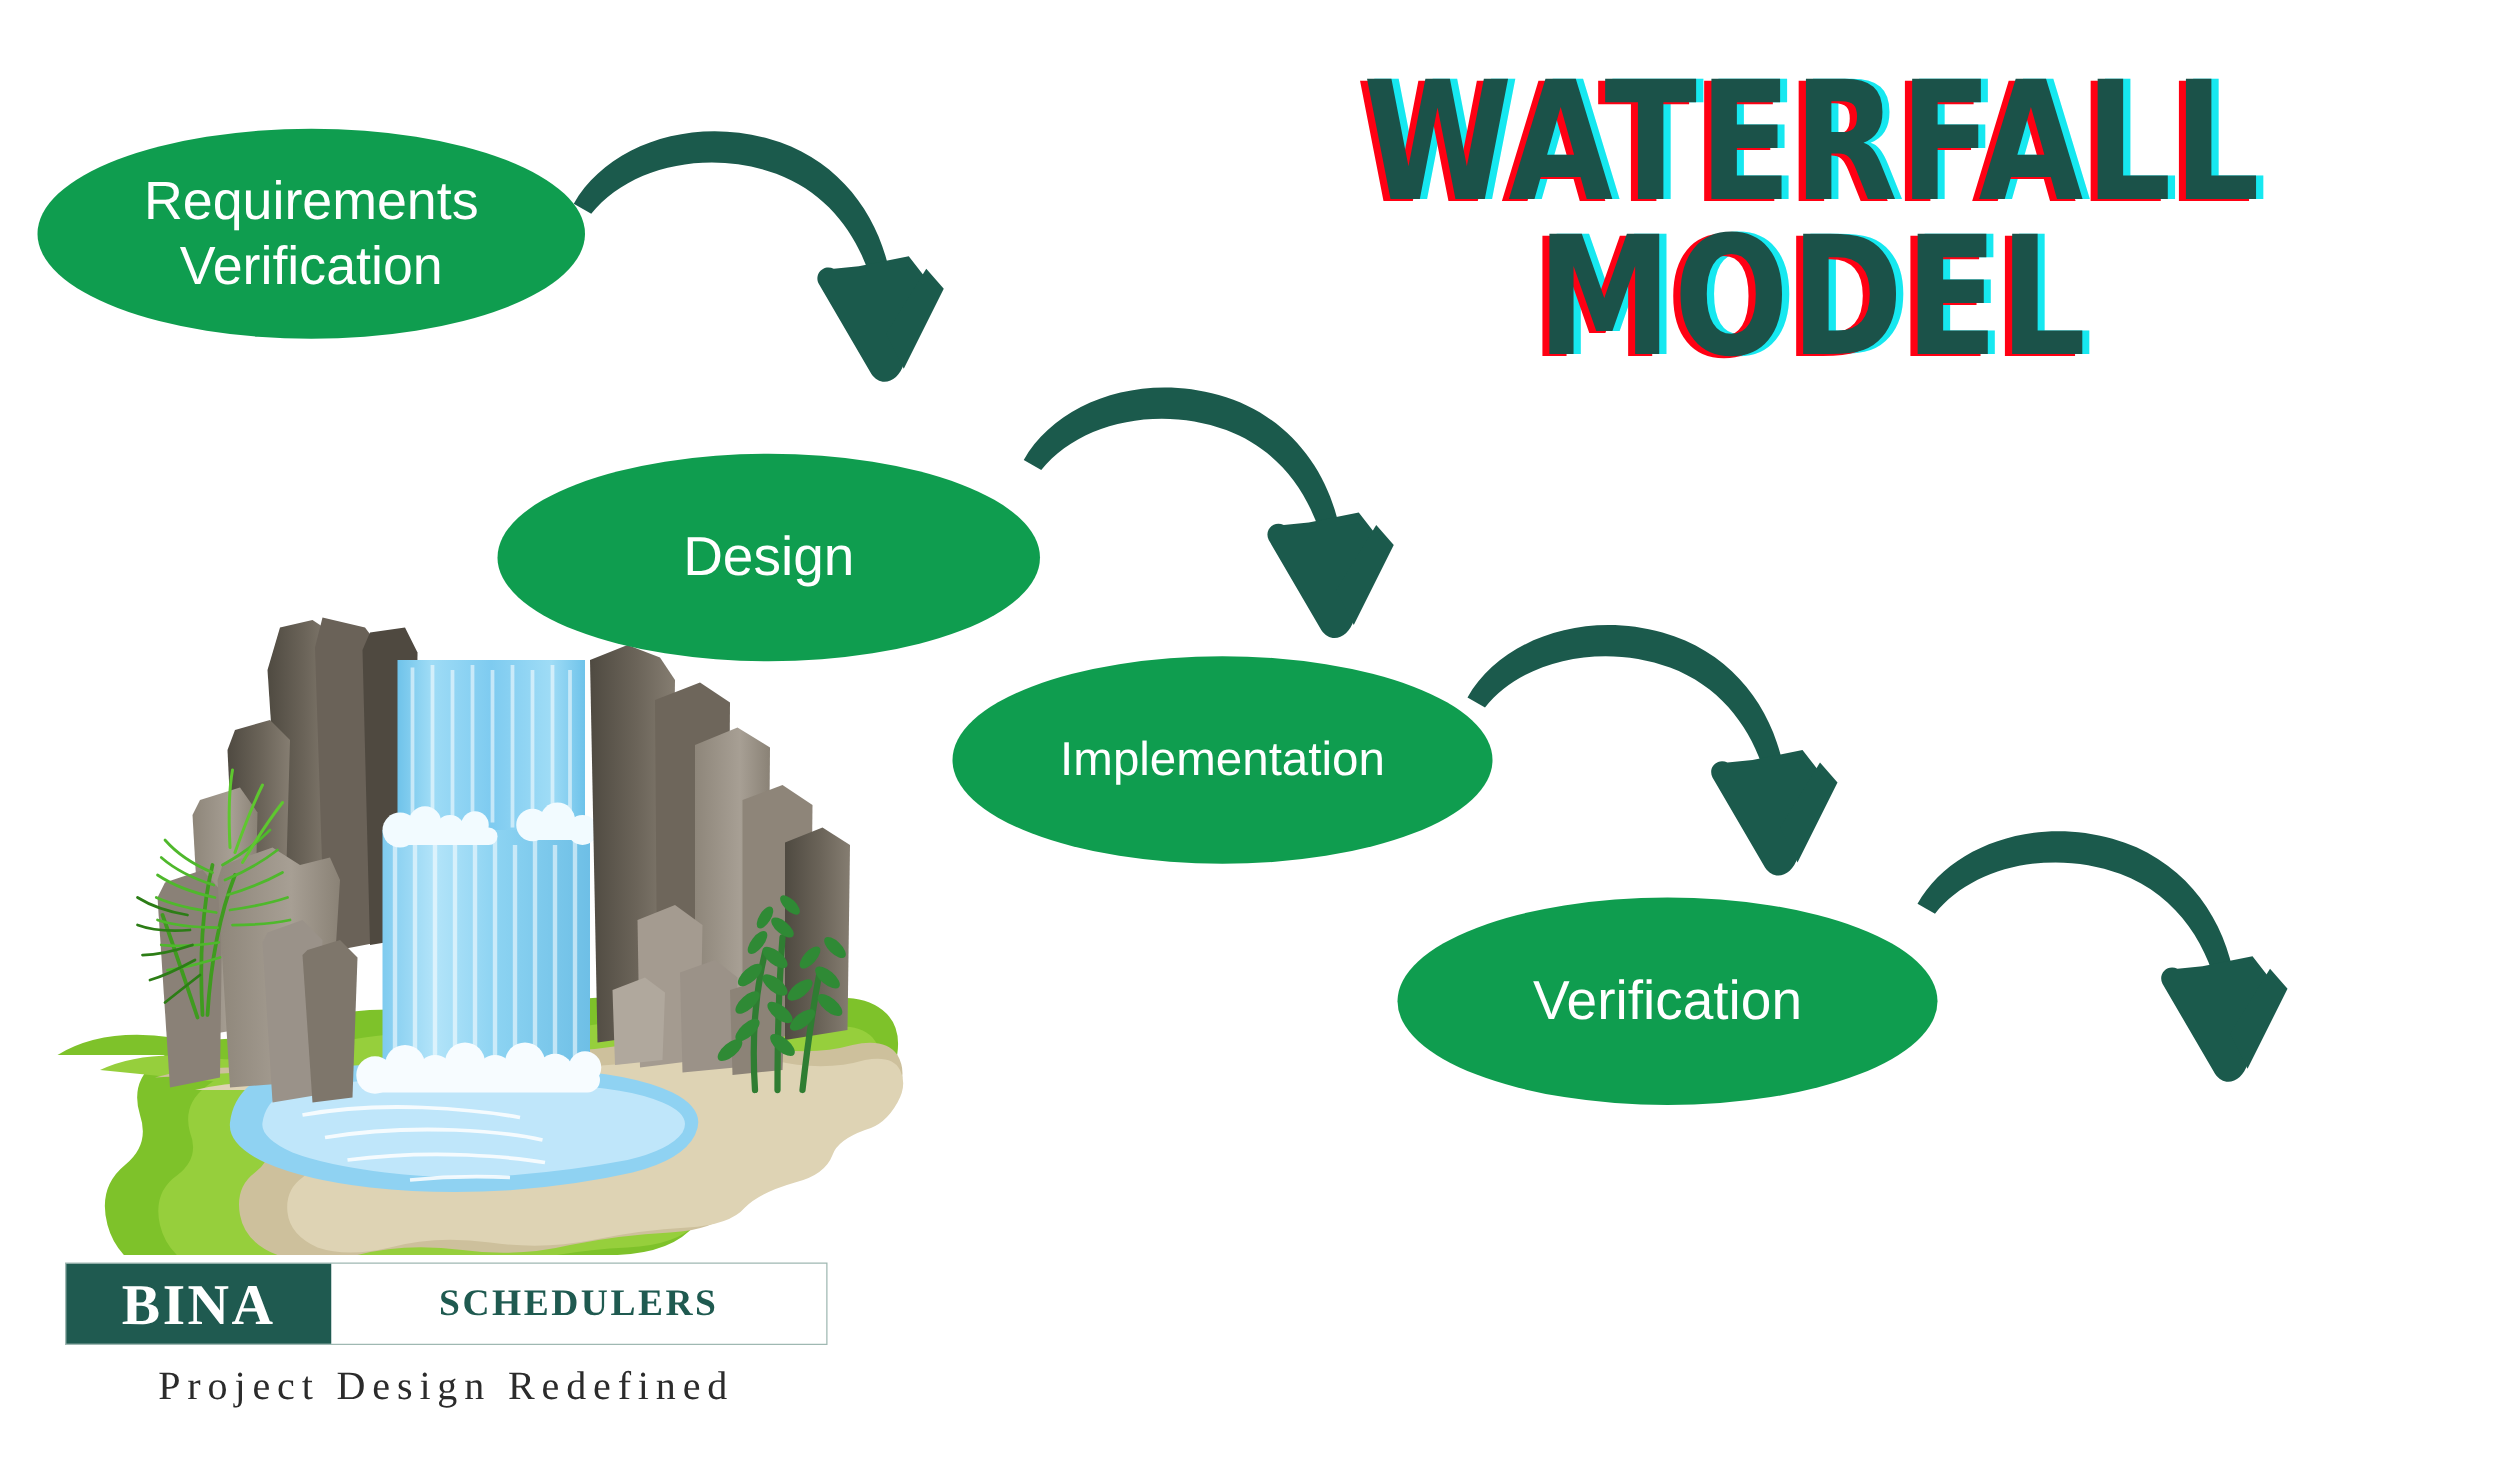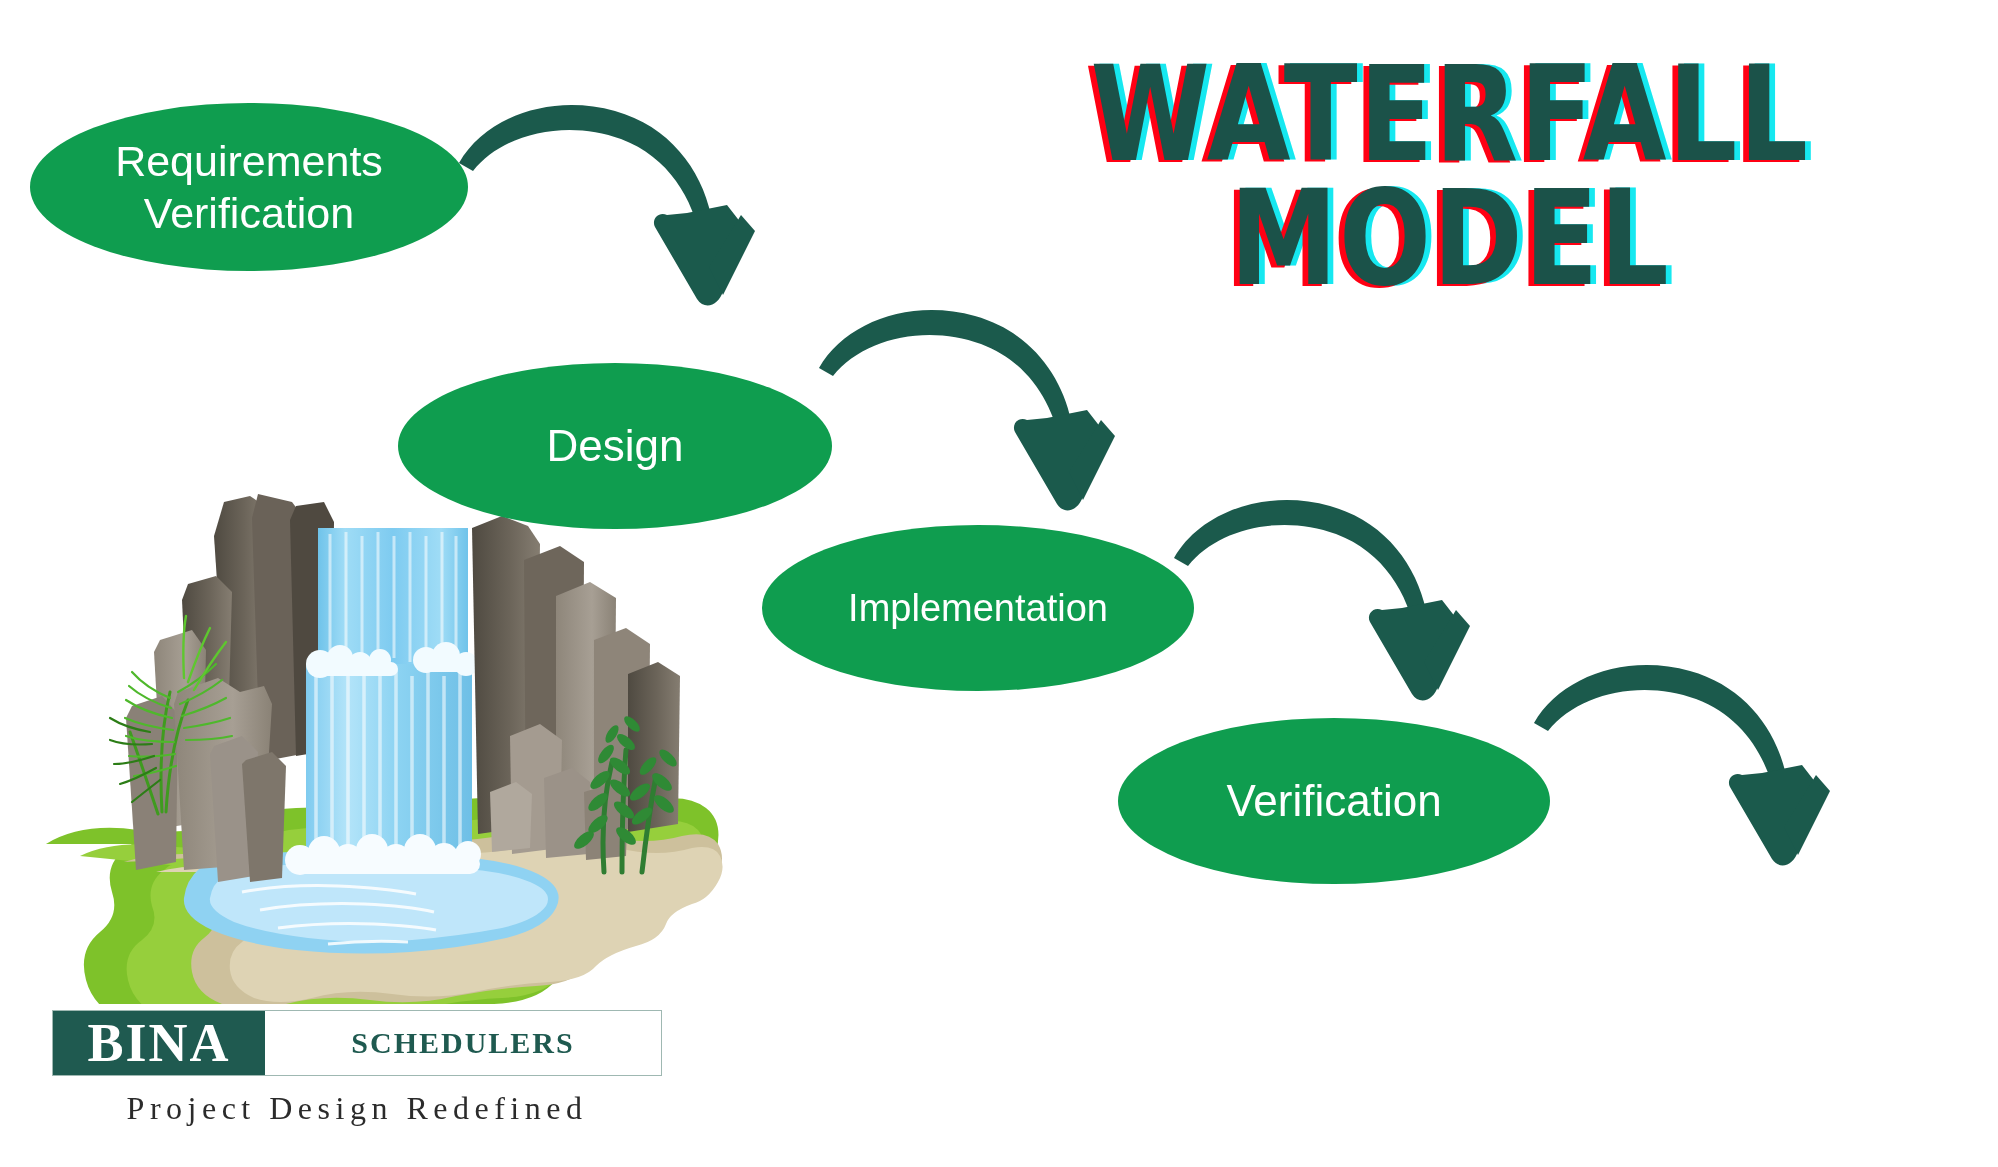--- a/index.html
+++ b/index.html
@@ -95,21 +95,21 @@
     border: 1.5px solid #9fb8b2;
     background: #ffffff;
   }
   #logo-bina {
     background: #1f5a50;
     color: #ffffff;
     width: 212px;
     display: flex; align-items: center; justify-content: center;
     font-family: "Liberation Serif", "DejaVu Serif", serif;
     font-weight: bold;
-    font-size: 54px;
+    font-size: 46px;
     letter-spacing: 2px;
   }
   #logo-sched {
     flex: 1;
     color: #1f5a50;
     display: flex; align-items: center; justify-content: center;
     font-family: "Liberation Serif", "DejaVu Serif", serif;
     font-weight: bold;
     font-size: 30px;
     letter-spacing: 2px;

